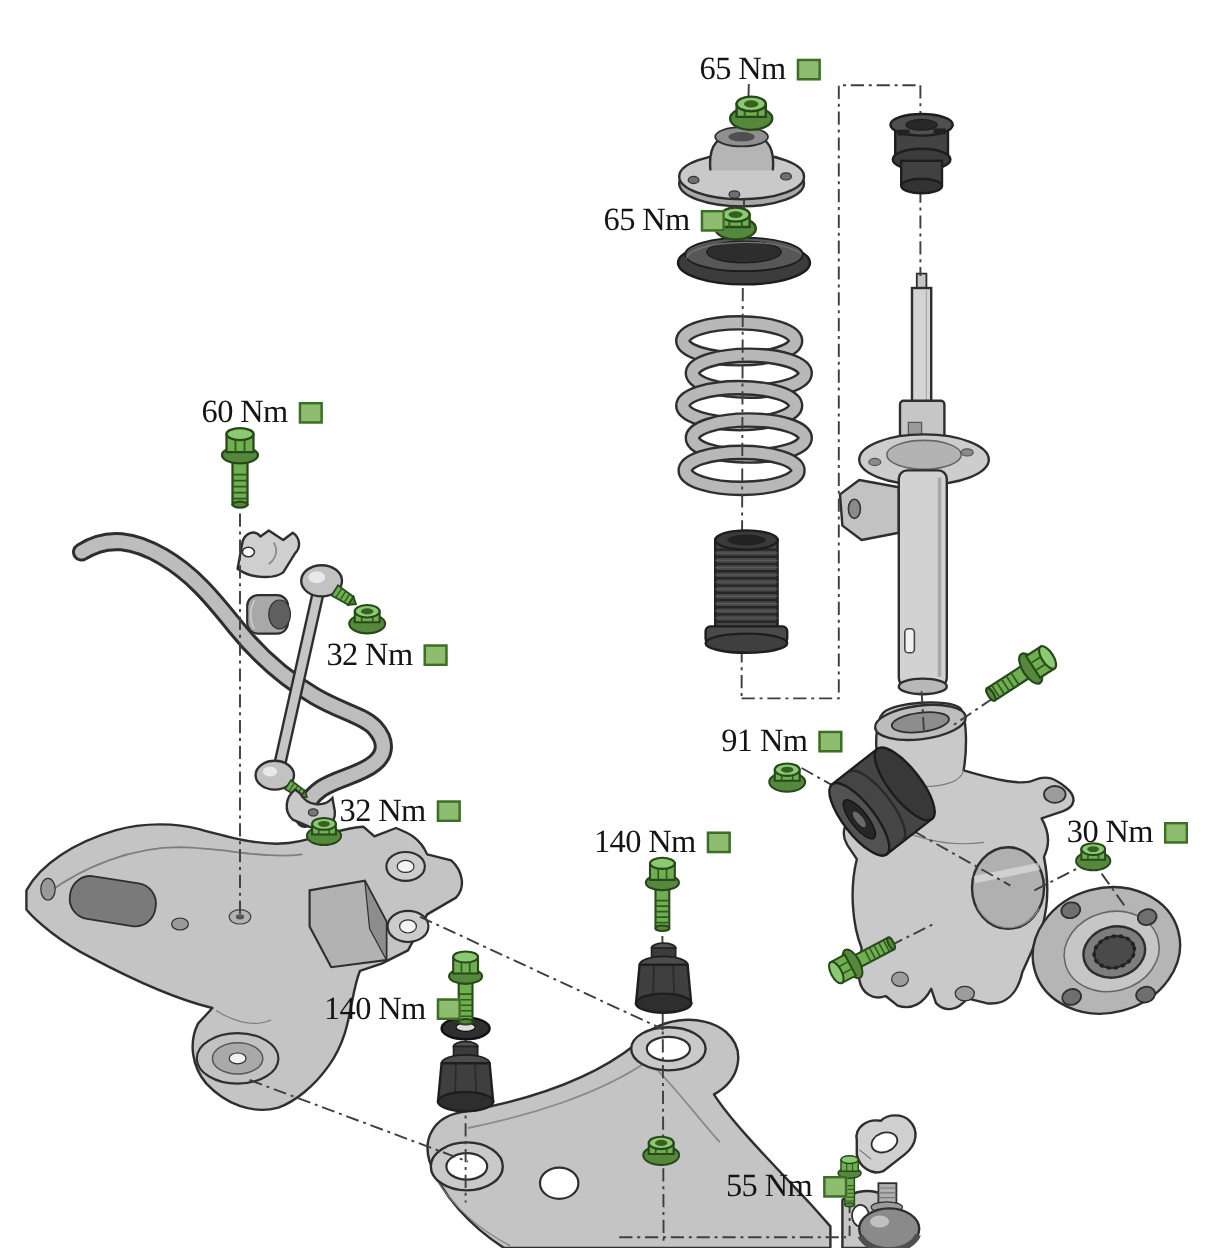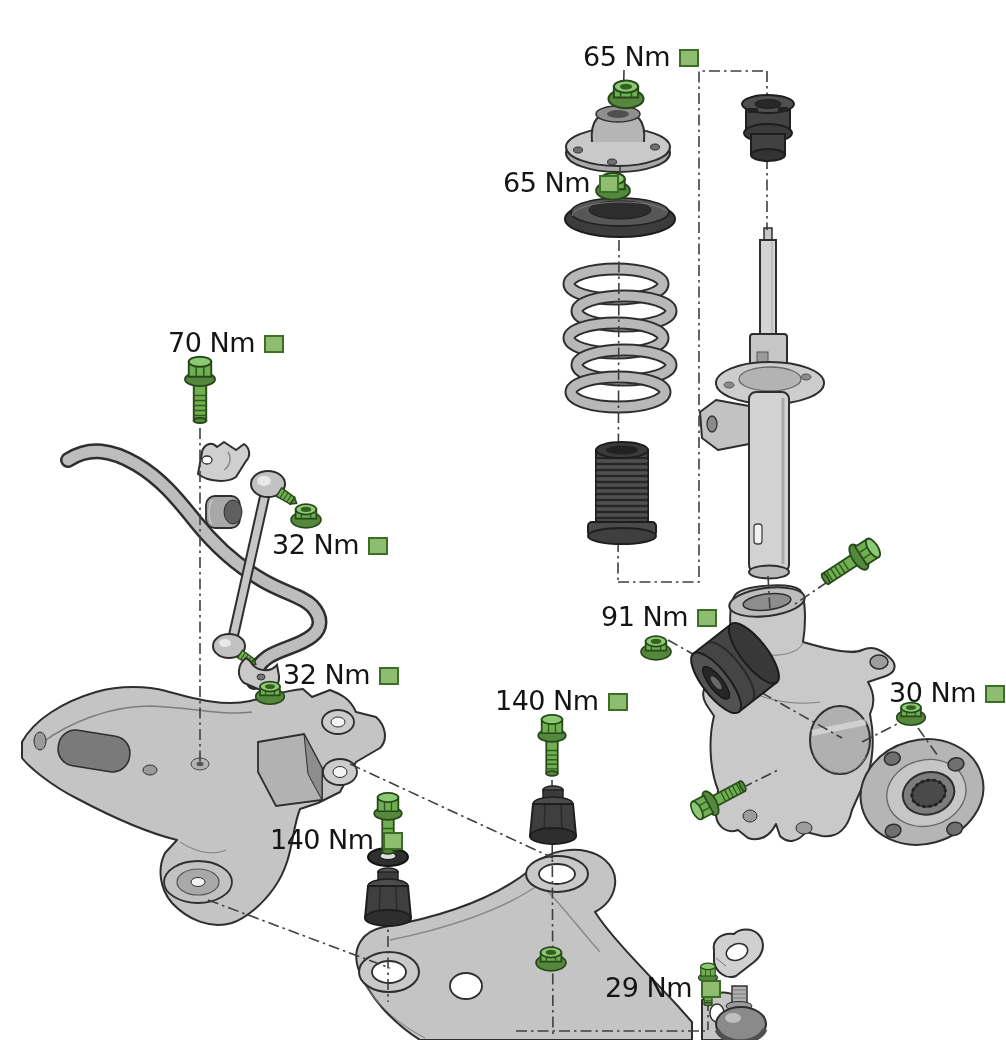--- a/index.html
+++ b/index.html
@@ -1,21 +1,21 @@
 <!DOCTYPE html>
 <html style="--background: #ffffff; --swatch-fill: #8fbd70; --swatch-border: #3c6e28; --hardware-green: #6faf52; --hardware-green-light: #8cc973; --hardware-green-dark: #55883c; --hardware-outline: #27491a; --line-color: #3f3f3f; --part-gray: #c9c9c9; --part-dark: #454545; --outline: #2e2e2e; --label-text: #141414;"><head>
 <meta charset="utf-8">
 <style>
   html,body { margin:0; padding:0; }
   body {
     width:1006px; height:1040px; position:relative; overflow:hidden;
     background:var(--background,#ffffff);
     font-family:"DejaVu Sans","Liberation Sans",sans-serif;
   }
-  .stage { position:absolute; inset:0; }
+  .stage { position:absolute; inset:0;font-family:Liberation Serif, serif; }
   svg#art { position:absolute; left:0; top:0; }
   .label {
     position:absolute; display:flex; align-items:center; gap:9px;
     font-size:27px; line-height:30px; letter-spacing:-0.5px;
     color:var(--label-text,#141414); white-space:nowrap;
   }
   .sq {
     width:16px; height:14px; display:inline-block; margin-top:2px;
     background:var(--swatch-fill,#8fbd70);
     border:2.5px solid var(--swatch-border,#3c6e28);
@@ -329,21 +329,21 @@
 
 <div class="label" style="left:583px; top:42px">
   <span>65 Nm</span>
   <span class="sq"></span>
 </div>
 <div class="label" style="left:503px; top:168px">
   <span>65 Nm</span>
   <span class="sq"></span>
 </div>
 <div class="label" style="left:168px; top:328px">
-  <span>70 Nm</span>
+  <span>60 Nm</span>
   <span class="sq"></span>
 </div>
 <div class="label" style="left:272px; top:530px">
   <span>32 Nm</span>
   <span class="sq"></span>
 </div>
 <div class="label" style="left:283px; top:660px">
   <span>32 Nm</span>
   <span class="sq"></span>
 </div>
@@ -357,17 +357,17 @@
 </div>
 <div class="label" style="left:601px; top:602px">
   <span>91 Nm</span>
   <span class="sq"></span>
 </div>
 <div class="label" style="left:889px; top:678px">
   <span>30 Nm</span>
   <span class="sq"></span>
 </div>
 <div class="label" style="left:605px; top:973px">
-  <span>29 Nm</span>
+  <span>55 Nm</span>
   <span class="sq"></span>
 </div>
 
 </div>
 
 </body></html>

